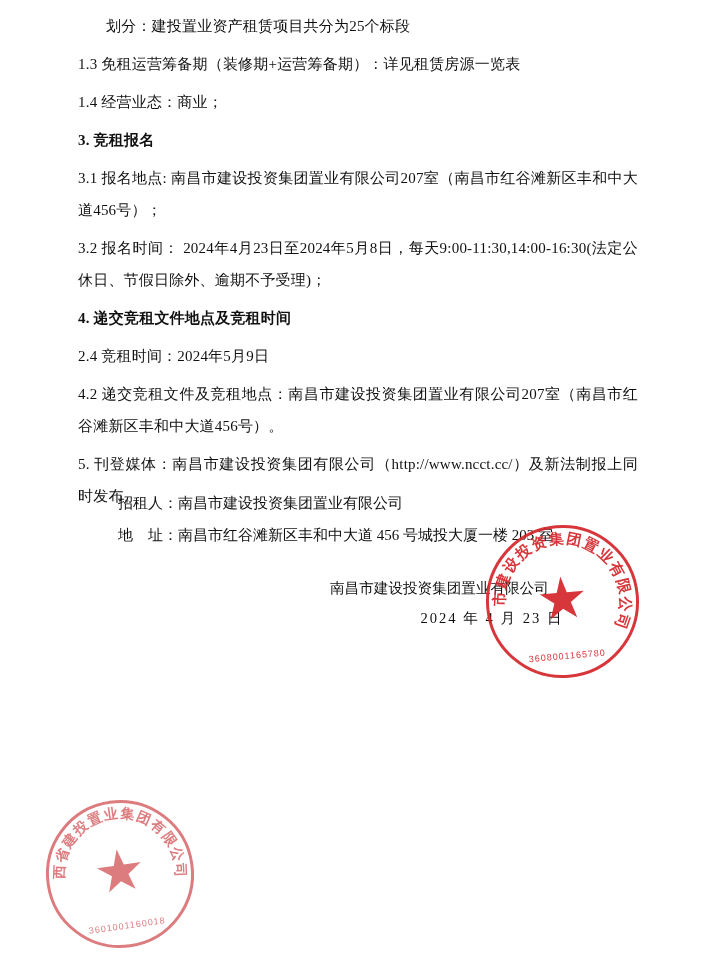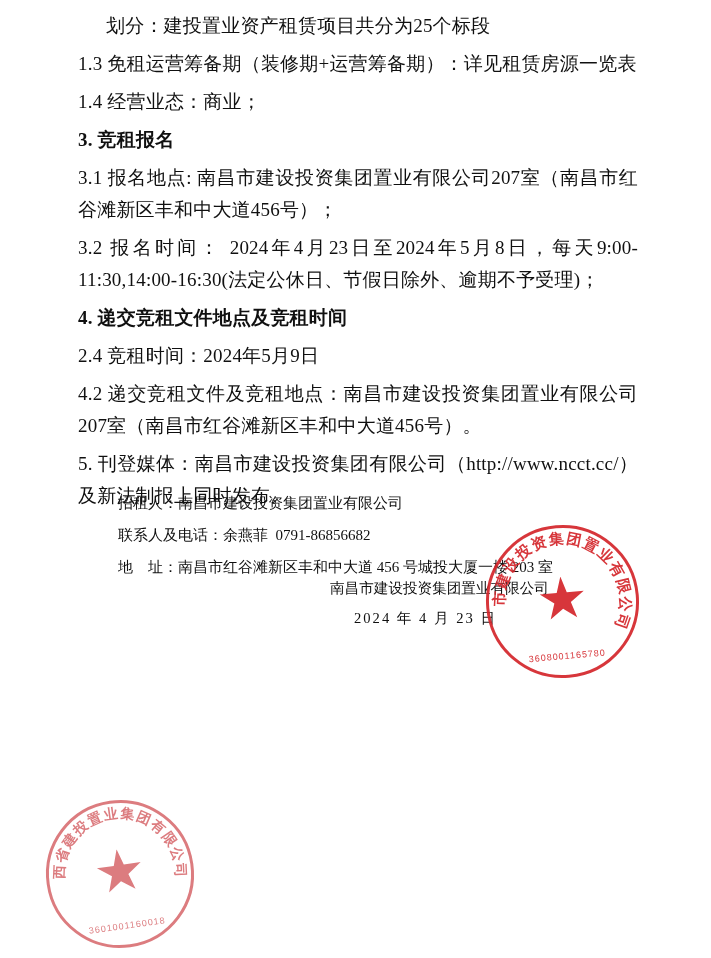--- a/index.html
+++ b/index.html
@@ -20,21 +20,21 @@
     width: 711px;
     height: 958px;
   }
   .content {
     position: absolute;
     left: 78px;
     top: 10px;
     width: 560px;
   }
   .para {
-    font-size: 19px;
+    font-size: 15px;
     line-height: 32px;
     margin: 0 0 6px 0;
     text-align: justify;
     letter-spacing: 0.2px;
   }
   .indent {
     text-indent: 28px;
   }
   .bold {
     font-weight: bold;
@@ -58,20 +58,21 @@
     width: 300px;
   }
   .sig-right p {
     margin: 0;
     font-size: 14.6px;
     line-height: 30px;
   }
   .sig-right .date {
     padding-left: 24px;
     letter-spacing: 2px;
+    text-align: center;
   }
 
   
   .seal {
     position: absolute;
     border-radius: 50%;
     border: 3px solid #d4262b;
     color: #d4262b;
     box-sizing: border-box;
     opacity: 0.92;
@@ -138,21 +139,20 @@
     <p class="para">3.1 报名地点: 南昌市建设投资集团置业有限公司207室（南昌市红谷滩新区丰和中大道456号）；</p>
     <p class="para">3.2 报名时间：  2024年4月23日至2024年5月8日，每天9:00-11:30,14:00-16:30(法定公休日、节假日除外、逾期不予受理)；</p>
     <p class="para bold">4. 递交竞租文件地点及竞租时间</p>
     <p class="para">2.4 竞租时间：2024年5月9日</p>
     <p class="para">4.2 递交竞租文件及竞租地点：南昌市建设投资集团置业有限公司207室（南昌市红谷滩新区丰和中大道456号）。</p>
     <p class="para mono-mixed">5. 刊登媒体：南昌市建设投资集团有限公司（http://www.ncct.cc/）及新法制报上同时发布。</p>
   </div>
 
   <div class="sig-block">
     <p class="sig-line"><span>招租人：</span><span>南昌市建设投资集团置业有限公司</span></p>
-    <p class="sig-line"><span>联系人及电话：</span><span>余燕菲  0791-86856682</span></p>
     <p class="sig-line"><span>地    址：</span><span>南昌市红谷滩新区丰和中大道 456 号城投大厦一楼 203 室</span></p>
   </div>
 
   <div class="sig-right">
     <p>南昌市建设投资集团置业有限公司</p>
     <p class="date">2024 年 4 月  23 日</p>
   </div>
 
   <div class="seal seal-main">
     <svg width="147" height="147" viewBox="0 0 147 147">

